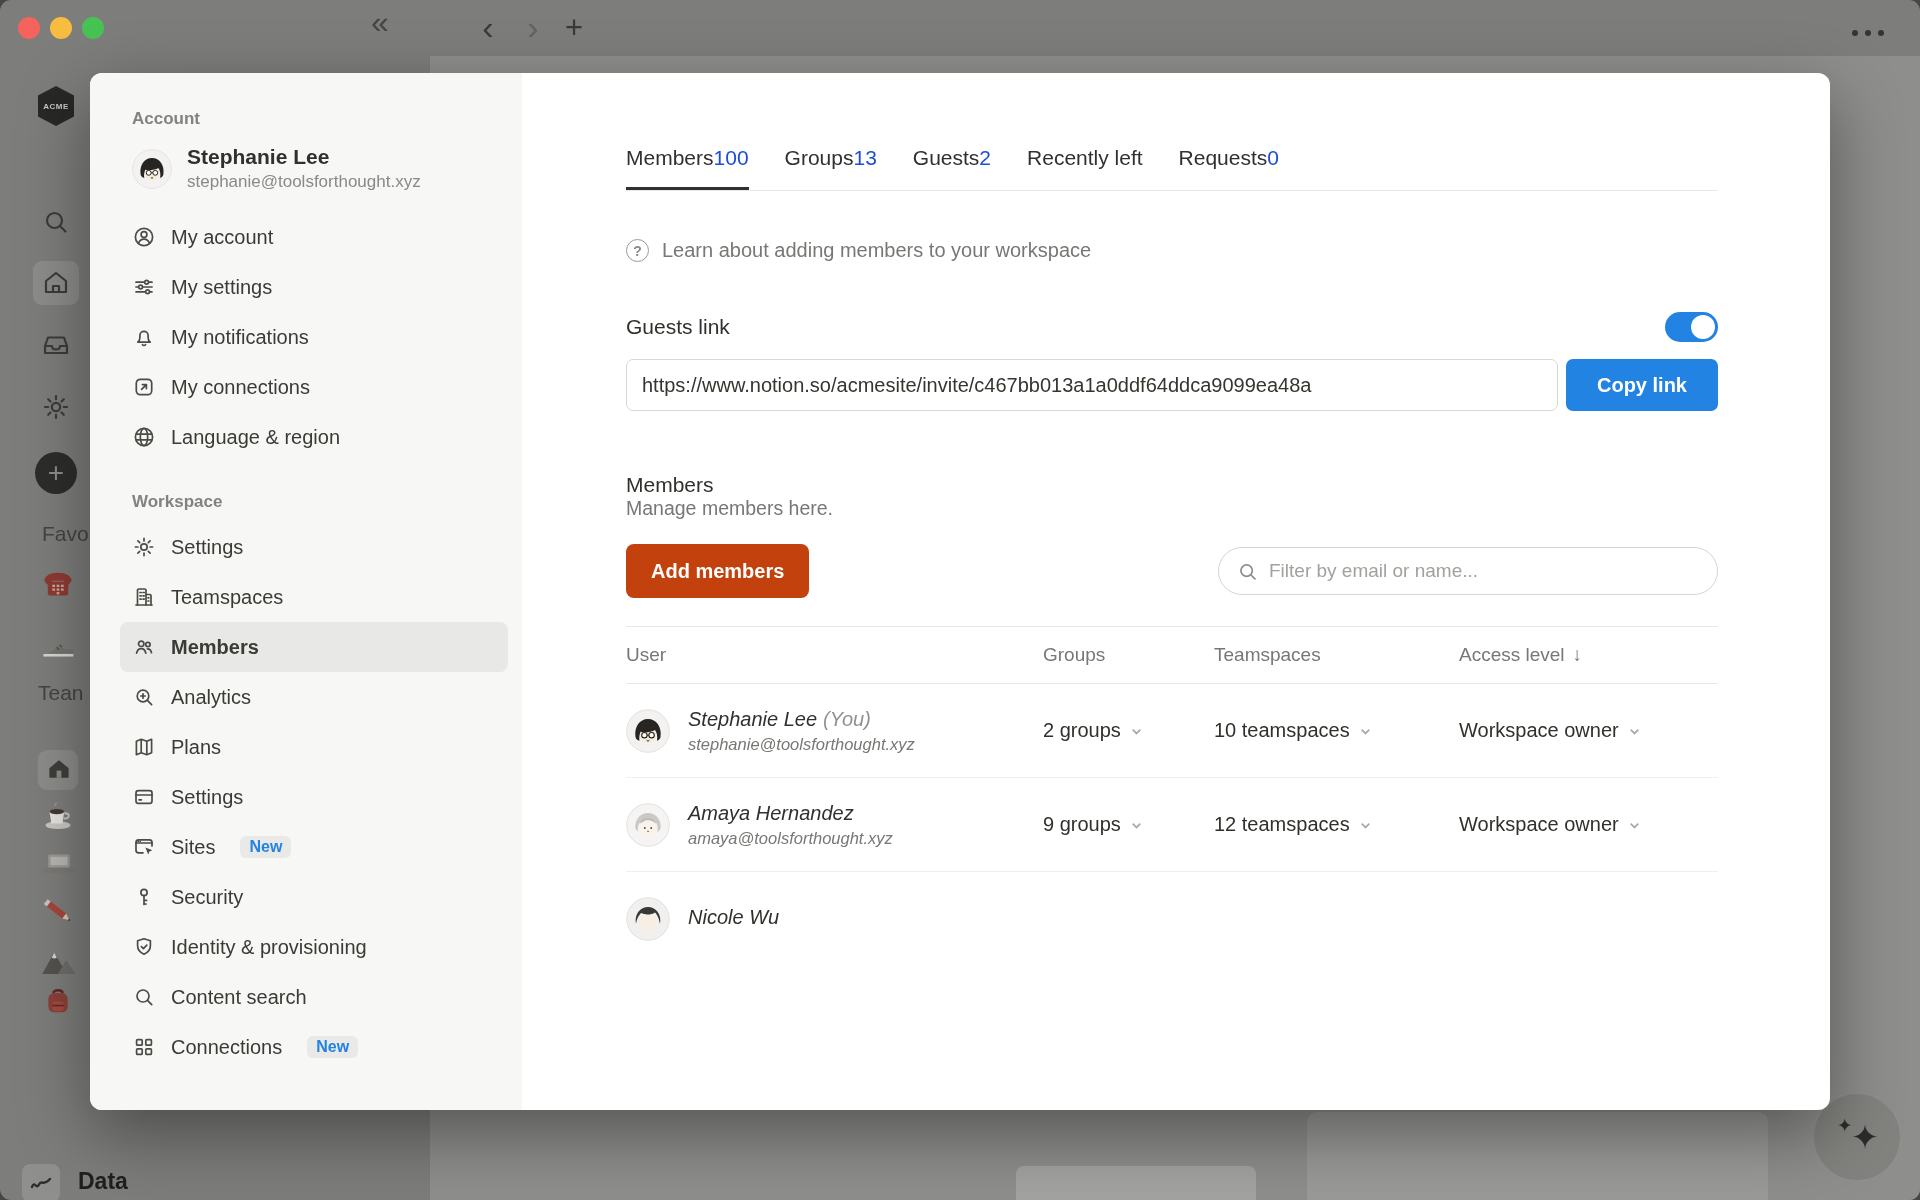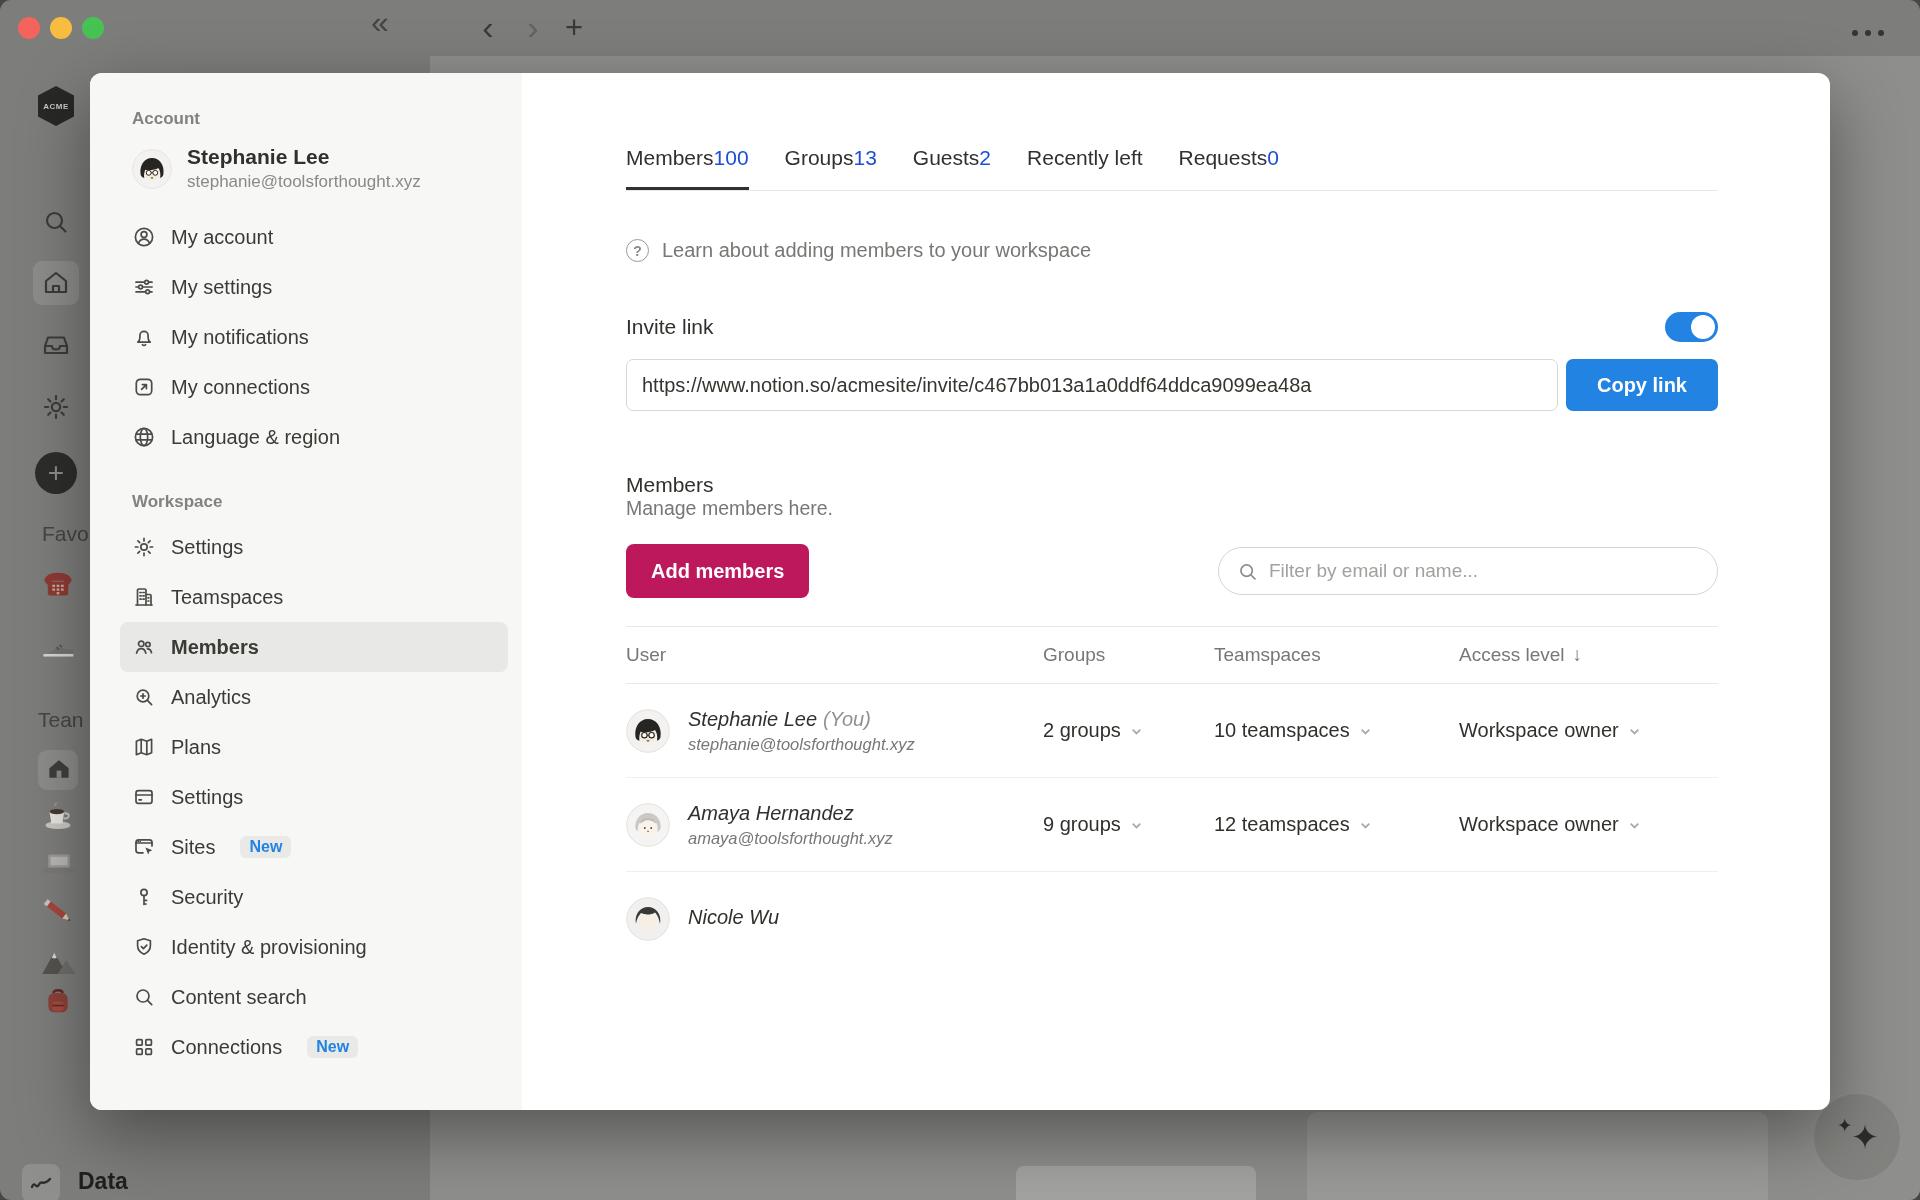--- a/index.html
+++ b/index.html
@@ -82,21 +82,21 @@
   .url-row { display:flex; gap:8px; margin-top:17px; }
   .url-input { flex:1; height:52px; border:1px solid #d9d7d1; border-radius:7px; padding:0 15px; font-size:20px; color:#37352f;
                font-family:"Liberation Sans","DejaVu Sans",sans-serif; background:#fff; white-space:nowrap; overflow:hidden; }
   .copy-btn { width:152px; height:52px; border:none; border-radius:7px; background:#2383e2; color:#fff; font-size:20px; font-weight:600;
               font-family:"Liberation Sans","DejaVu Sans",sans-serif; }
 
   .members-title { margin-top:62px; }
   .members-sub { font-size:19.5px; color:#787774; }
 
   .actions { display:flex; align-items:center; margin-top:24px; }
-  .add-btn { height:54px; padding:0 25px; border:none; border-radius:8px; background:#be185d; color:#fff; font-size:20px; font-weight:600;
+  .add-btn { height:54px; padding:0 25px; border:none; border-radius:8px; background:#c2410c; color:#fff; font-size:20px; font-weight:600;
              font-family:"Liberation Sans","DejaVu Sans",sans-serif; }
   .filter { margin-left:auto; width:500px; height:48px; border:1px solid #d7d5d0; border-radius:24px; display:flex; align-items:center;
             gap:11px; padding:0 18px; color:#8f8e8a; }
   .filter input { border:none; outline:none; flex:1; font-size:19px; color:#37352f; font-family:"Liberation Sans","DejaVu Sans",sans-serif; background:transparent; }
   .filter input::placeholder { color:#a2a19d; }
 
   .mtable { margin-top:28px; }
   .mhead { display:grid; grid-template-columns:417px 171px 245px 1fr; align-items:center; height:58px;
            border-top:1px solid #e9e8e6; border-bottom:1px solid #e9e8e6; color:#787774; font-size:19px; }
   .mrow { display:grid; grid-template-columns:417px 171px 245px 1fr; align-items:center; height:94px; border-bottom:1px solid #f0efed; }
@@ -176,21 +176,21 @@
             <rect x="13.8" y="23" width="2.4" height="2"></rect>
           </g>
         </svg>
 
     <svg class="ricon" style="top:572px; width:36px; height:36px" viewBox="0 0 30 30">
           <path fill="#76746f" d="M2 21c6 1 9-2.5 12-6.5 3 2.5 8 3.5 13 3.5v5H2Z"></path>
           <path fill="#d9d7d3" d="M2 21.6h25v2.2H2Z"></path>
           <path stroke="#54524e" stroke-width="1.3" d="M13 16l2 2M15.5 14l2 2"></path>
         </svg>
 
-    <span class="rail-label" style="left:38px; top:652px">Tean</span>
+    <span class="rail-label" style="left:38px; top:625px">Tean</span>
 
     <div class="rsq" style="left:38px; top:694px; width:40px; height:40px"></div>
     <svg class="ricon" style="left:47px; top:701px; width:24px; height:24px" viewBox="0 0 30 30">
           <path fill="#3f3e3a" d="M3 14L15 4l12 10v12H3Z"></path>
           <rect fill="#8b8a86" x="12" y="17" width="6" height="9"></rect>
         </svg>
 
     <svg class="ricon" style="top:742px; width:34px; height:34px" viewBox="0 0 30 30">
           <ellipse cx="15" cy="24" rx="11" ry="3.4" fill="#c9c7c3"></ellipse>
           <path fill="#e8e6e2" d="M7.5 12h13l-1.6 10.5h-9.8Z"></path>
@@ -404,21 +404,21 @@
         <div class="tab"><span>Recently left</span></div>
         <div class="tab"><span>Requests</span><span class="tab-count">0</span></div>
       </div>
 
       <div class="learn">
         <span class="qmark">?</span>
         <span>Learn about adding members to your workspace</span>
       </div>
 
       <div class="invite-head">
-        <div class="sec-title">Invite link</div>
+        <div class="sec-title">Guests link</div>
         <div class="toggle"></div>
       </div>
 
 
       <div class="url-row">
         <input class="url-input" type="text" value="https://www.notion.so/acmesite/invite/c467bb013a1a0ddf64ddca9099ea48a" style="">
         <button class="copy-btn">Copy link</button>
       </div>
 
       <div class="sec-title members-title">Members</div>

